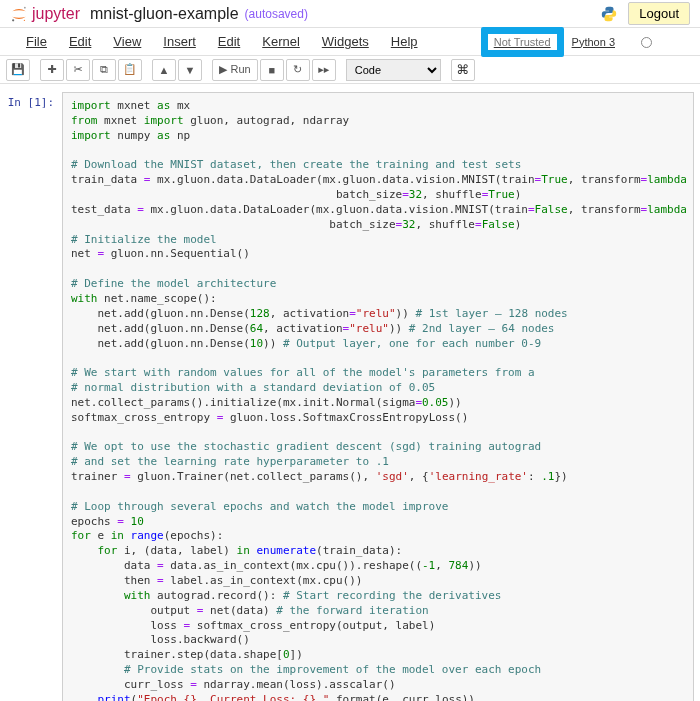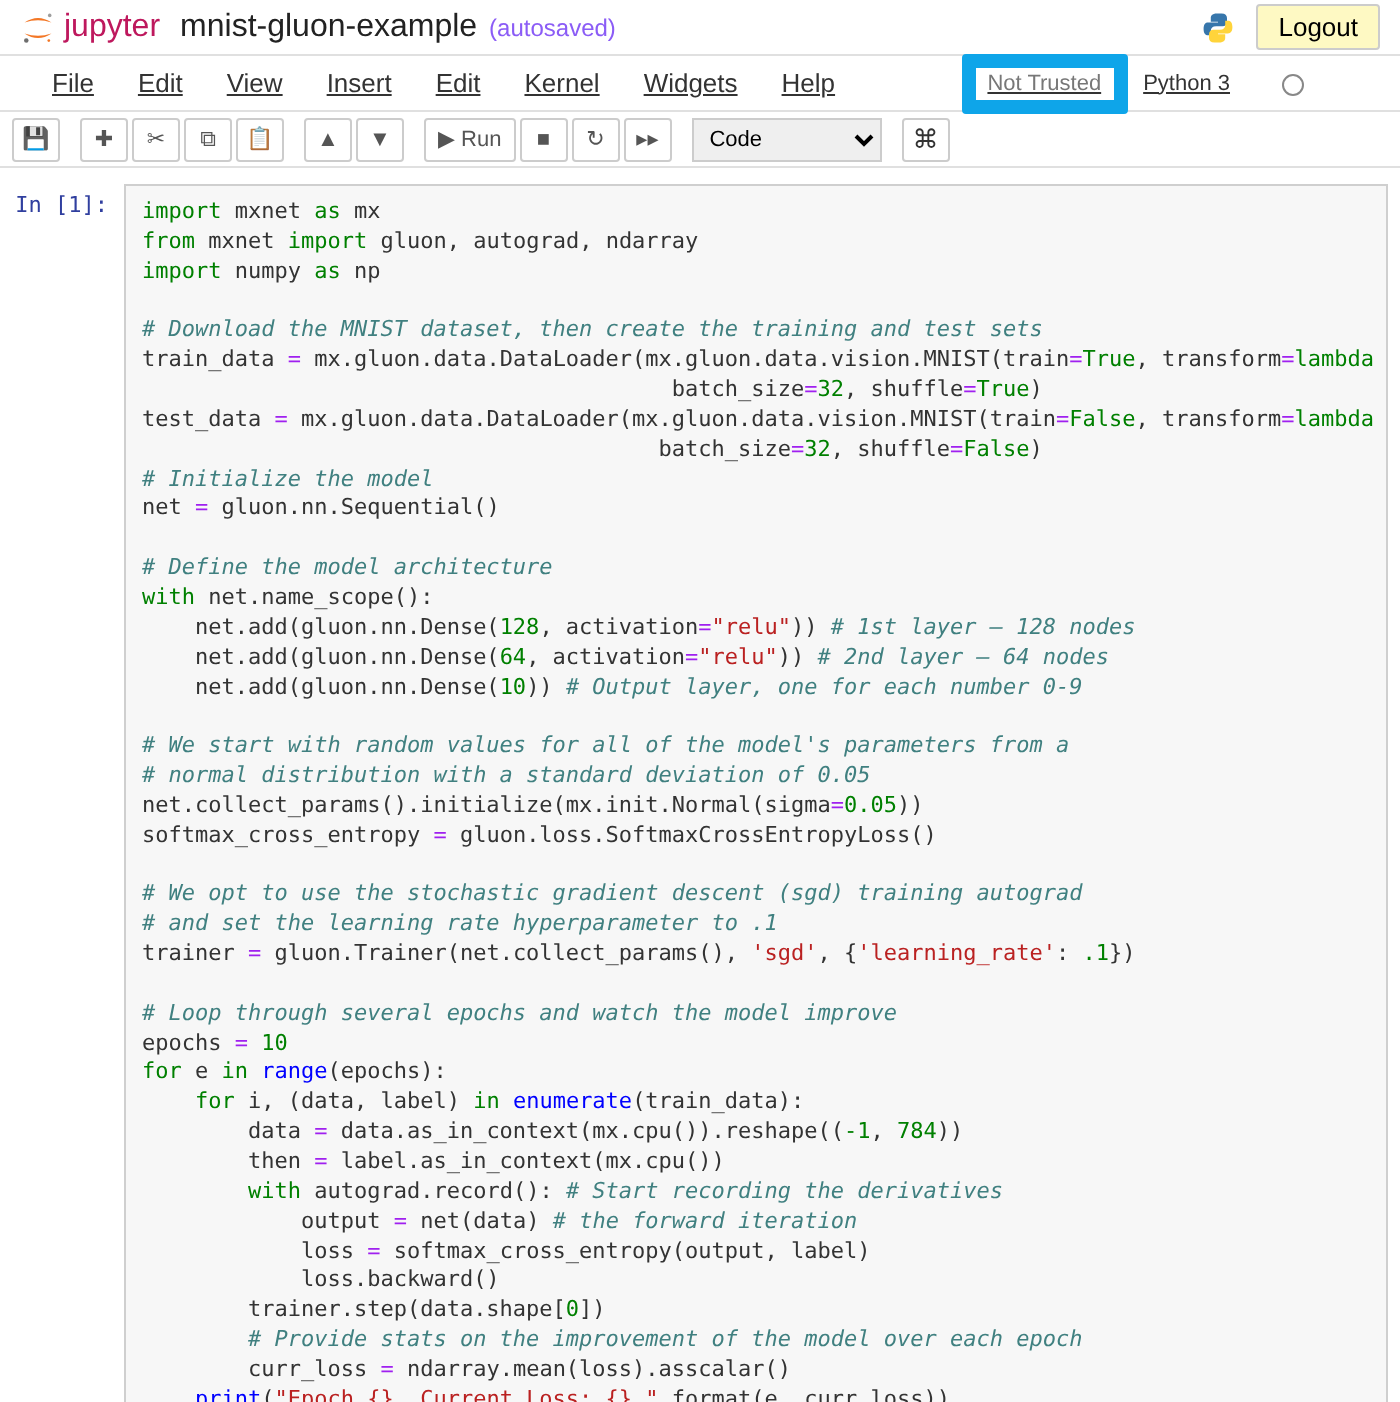--- a/index.html
+++ b/index.html
@@ -30,21 +30,21 @@
   .nb { padding:8px 0 16px 0; }
   .cell { display:flex; }
   .prompt { width:62px; min-width:62px; text-align:right; padding:4px 8px 0 0; color:#303F9F; font-family:monospace; font-size:11px; }
   .code-area { flex:1; overflow:hidden; }
   pre.code { font-family: Menlo, Monaco, "DejaVu Sans Mono", monospace; font-size:11px; line-height:1.35; background:#f7f7f7; border:1px solid #cfcfcf; padding:6px 8px; white-space:pre; display:block; margin:0 6px 6px 0; overflow:hidden; }
   
   .kw { color:#008000; font-weight:normal; }
   .bl { color:#0000ff; }
   .st { color:#ba2121; }
   .nm { color:#008000; }
-  .cm { color:#408080; font-style:italic; }
+  .cm { color:#408080; }
   .op { color:#a020f0; }
 </style>
 </head>
 <body>
 
 <div class="header">
   <div class="logo">
     <svg class="logo-svg" viewBox="0 0 40 40">
       <path d="M5 14 Q20 4 35 14 Q20 9 5 14 Z" fill="#f37726"></path>
       <path d="M5 26 Q20 36 35 26 Q20 31 5 26 Z" fill="#f37726"></path>

